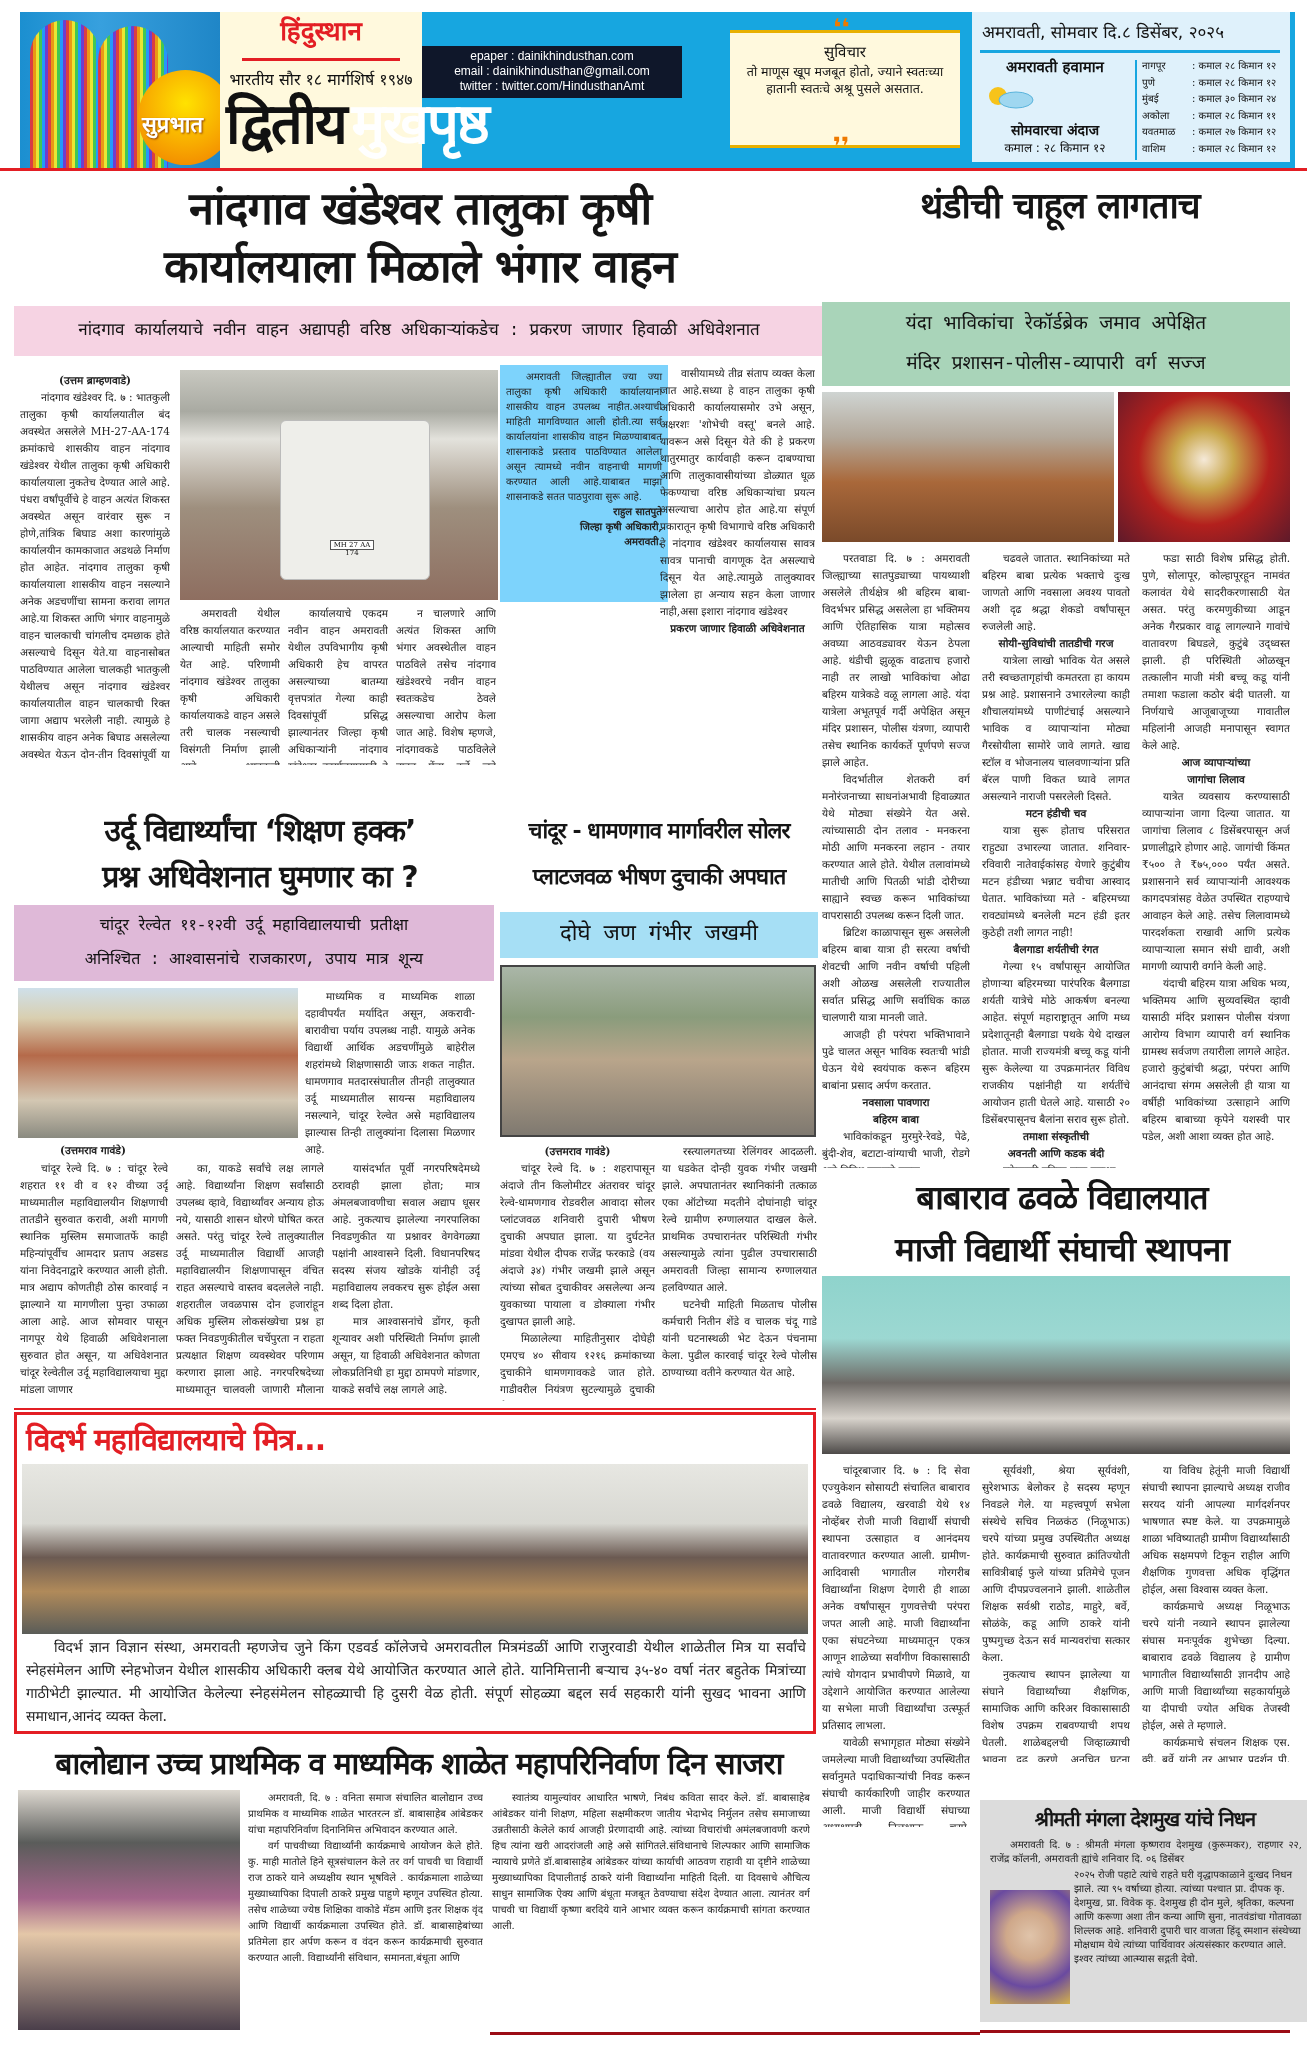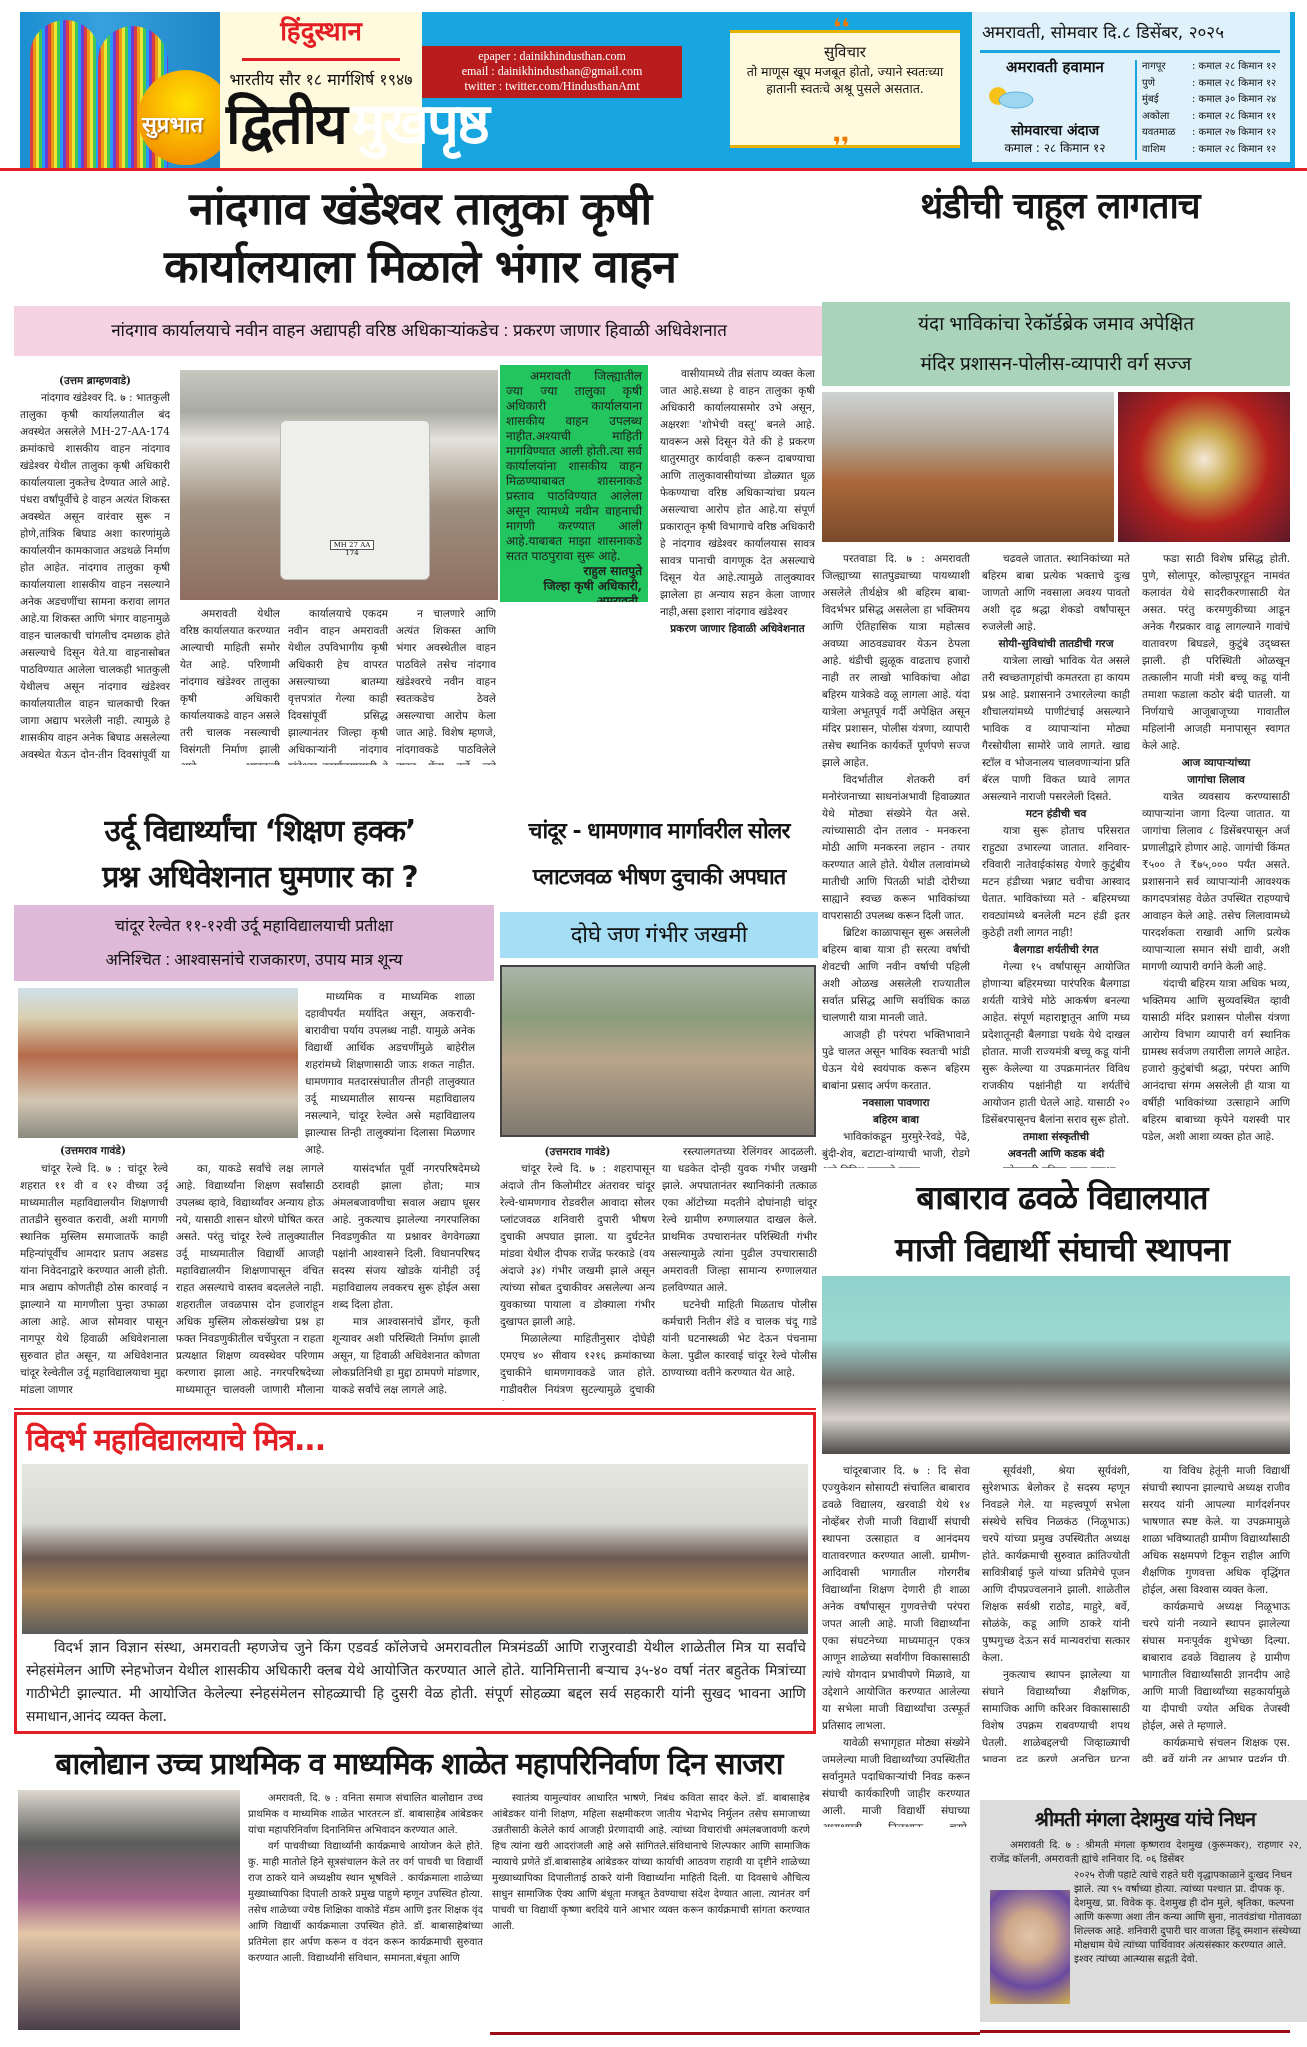--- a/index.html
+++ b/index.html
@@ -7,42 +7,42 @@
 .abs{position:absolute}
 .masthead{left:20px;top:12px;width:1275px;height:156px;background:#17a6e0}
 .logo-box{left:20px;top:12px;width:200px;height:156px;background:linear-gradient(90deg,#1b8fd0,#37a0de 40%,#1f86c7);overflow:hidden}
 .fan{position:absolute;top:8px;width:70px;height:150px;background:repeating-linear-gradient(90deg,#e33 0 3px,#f90 3px 6px,#fe2 6px 9px,#4c4 9px 12px,#29f 12px 15px,#73c 15px 18px);border-radius:35px 35px 0 0;opacity:.9}
 .sun{position:absolute;left:118px;top:58px;width:95px;height:95px;border-radius:50%;background:radial-gradient(circle at 50% 35%,#ffe200,#f7a400 60%,#ee7a00)}
 .suprabhat{position:absolute;left:122px;top:96px;color:#fff;font-family:"DejaVu Sans",sans-serif;font-weight:bold;font-size:22px;text-shadow:1px 1px 2px #8a3a00}
 .brand{left:220px;top:12px;width:202px;height:156px;background:#fff9dd}
 .brand-name{position:absolute;left:0;width:202px;top:0;text-align:center;color:#e31e24;font-family:"DejaVu Sans",sans-serif;font-weight:bold;font-size:26px}
 .brand-line{position:absolute;left:22px;top:46px;width:158px;height:3px;background:#e31e24}
 .brand-date{position:absolute;left:0;top:56px;width:202px;text-align:center;font-size:16px;font-family:"DejaVu Sans",sans-serif}
-.contact{left:422px;top:46px;width:260px;height:52px;background:#b91c1c;color:#fff;font-size:12px;line-height:15px;text-align:center;padding-top:3px;font-family:Liberation Serif, serif}
+.contact{left:422px;top:46px;width:260px;height:52px;background:#0f172a;color:#fff;font-size:12px;line-height:15px;text-align:center;padding-top:3px;font-family:Liberation Sans, sans-serif}
 .dwitiya{left:220px;top:80px;width:460px;height:88px;font-family:"DejaVu Sans",sans-serif;font-weight:bold;font-size:56px;line-height:88px;letter-spacing:-2px}
 .dwitiya .d1{color:#111;background:#fff9dd;padding:0 6px}
 .dwitiya .d2{color:#fff}
 .suvichar{left:730px;top:30px;width:230px;height:118px;background:#fff9dd;border-top:3px solid #e8b000;border-bottom:3px solid #e8b000;text-align:center;font-family:"DejaVu Sans",sans-serif}
 .suvichar h4{font-size:15px;margin-top:8px;font-weight:normal}
 .suvichar p{font-size:12.5px;line-height:17px;padding:2px 8px}
 .quote{position:absolute;left:103px;color:#ee7a00;font-size:24px;font-weight:bold;line-height:14px}
 .datebox{left:972px;top:12px;width:318px;height:150px;background:#dff1fb}
 .date-line{position:absolute;left:10px;top:8px;font-size:17px;font-family:"DejaVu Sans",sans-serif}
 .date-rule{position:absolute;left:8px;top:38px;width:300px;height:3px;background:#17a6e0}
 .wx-title{position:absolute;left:8px;top:44px;width:150px;text-align:center;font-family:"DejaVu Sans",sans-serif;font-weight:bold;font-size:15px}
 .cloud{position:absolute;left:14px;top:72px;width:48px;height:26px}
 .wx-forecast{position:absolute;left:8px;top:108px;width:150px;text-align:center;font-family:"DejaVu Sans",sans-serif;font-size:14px;font-weight:bold}
 .wx-forecast small{display:block;font-weight:normal;font-size:12px}
 .wx-vrule{position:absolute;left:163px;top:48px;width:2px;height:100px;background:#17a6e0}
 .wx-table{position:absolute;left:170px;top:46px;width:142px;font-size:10px;line-height:16.5px;font-family:"DejaVu Sans",sans-serif}
 .wx-table div{display:flex}
 .wx-table span:first-child{width:50px}
 .redrule{height:3px;background:#e31e24}
 .headline{font-family:"DejaVu Sans",sans-serif;font-weight:bold;text-align:center;color:#151515;letter-spacing:-1px}
-.deck{font-family:Liberation Sans, sans-serif;text-align:center;color:#111}
+.deck{font-family:Liberation Mono, monospace;text-align:center;color:#111}
 .col{font-size:10.5px;line-height:17px;text-align:justify;color:#222;overflow:hidden;font-family:"DejaVu Serif",serif}
 .col .c{text-align:center;font-weight:bold}
 .col p{text-indent:2em}
 .photo{background:#999;overflow:hidden}
 .caption{text-align:center;font-weight:bold}
 </style>
 </head>
 <body>
 
 <div class="abs masthead"></div>
@@ -123,21 +123,21 @@
 </div>
 <div class="abs col" style="left:180px;top:605px;width:100px;height:160px">
     <p>अमरावती येथील वरिष्ठ कार्यालयात करण्यात आल्याची माहिती समोर येत आहे. परिणामी नांदगाव खंडेश्वर तालुका कृषी अधिकारी कार्यालयाकडे वाहन असले तरी चालक नसल्याची विसंगती निर्माण झाली आहे. भातकुली कार्यालयातील अत्यंत भंगार व शिकस्त झालेले वाहन नांदगाव खंडेश्वरकडे पाठविण्यामागे नेमका हेतू काय ? असा प्रश्न उपस्थित होत आहे.कारण नांदगाव खंडेश्वर</p>
   </div>
 <div class="abs col" style="left:288px;top:605px;width:100px;height:160px">
     <p>कार्यालयाचे एकदम नवीन वाहन अमरावती येथील उपविभागीय कृषी अधिकारी हेच वापरत असल्याच्या बातम्या वृत्तपत्रांत गेल्या काही दिवसांपूर्वी प्रसिद्ध झाल्यानंतर जिल्हा कृषी अधिकाऱ्यांनी नांदगाव खंडेश्वर कार्यालयासाठी हे भंगार वाहन पाठविले.मात्र प्रकरण शांत करण्यासाठी वरिष्ठ कृषी अधिकाऱ्यांनी नांदगाव खंडेश्वर कार्यालयाला भातकुली कार्यालयातील</p>
   </div>
 <div class="abs col" style="left:396px;top:605px;width:100px;height:160px">
     <p>न चालणारे आणि अत्यंत शिकस्त आणि भंगार अवस्थेतील वाहन पाठविले तसेच नांदगाव खंडेश्वरचे नवीन वाहन स्वतःकडेच ठेवले असल्याचा आरोप केला जात आहे. विशेष म्हणजे, नांदगावकडे पाठविलेले वाहन पेंचा दर्जे जुने असल्याने नियमानुसार डिस्मेंटल (भंगार) करण्यात येणे अपेक्षित होते. असे असतानाही वरिष्ठ अधिकाऱ्यांनी ते वाहन नांदगाव खंडेश्वरला पाठविल्याने तालुका</p>
   </div>
-<div class="abs col" style="left:500px;top:365px;width:148px;height:237px;background:#22c55e;padding:4px 6px;font-size:12px;line-height:15px">
+<div class="abs col" style="left:500px;top:365px;width:168px;height:237px;background:#7dd3fc;padding:4px 6px;font-size:10px;line-height:15px">
     <p>अमरावती जिल्ह्यातील ज्या ज्या तालुका कृषी अधिकारी कार्यालयाना शासकीय वाहन उपलब्ध नाहीत.अश्याची माहिती मागविण्यात आली होती.त्या सर्व कार्यालयांना शासकीय वाहन मिळण्याबाबत शासनाकडे प्रस्ताव पाठविण्यात आलेला असून त्यामध्ये नवीन वाहनाची मागणी करण्यात आली आहे.याबाबत माझा शासनाकडे सतत पाठपुरावा सुरू आहे.</p>
     <div style="text-align:right;font-weight:bold">
       <div>राहुल सातपुते</div>
       <div>जिल्हा कृषी अधिकारी,</div>
       <div>अमरावती.</div>
     </div>
   </div>
 <div class="abs col" style="left:660px;top:365px;width:155px;height:400px">
     <p>वासीयामध्ये तीव्र संताप व्यक्त केला जात आहे.सध्या हे वाहन तालुका कृषी अधिकारी कार्यालयासमोर उभे असून, अक्षरशः 'शोभेची वस्तू' बनले आहे. यावरून असे दिसून येते की हे प्रकरण थातुरमातुर कार्यवाही करून दाबण्याचा आणि तालुकावासीयांच्या डोळ्यात धूळ फेकण्याचा वरिष्ठ अधिकाऱ्यांचा प्रयत्न असल्याचा आरोप होत आहे.या संपूर्ण प्रकारातून कृषी विभागाचे वरिष्ठ अधिकारी हे नांदगाव खंडेश्वर कार्यालयास सावत्र सावत्र पानाची वागणूक देत असल्याचे दिसून येत आहे.त्यामुळे तालुक्यावर झालेला हा अन्याय सहन केला जाणार नाही,असा इशारा नांदगाव खंडेश्वर</p>
     <div class="c">प्रकरण जाणार हिवाळी अधिवेशनात</div>

